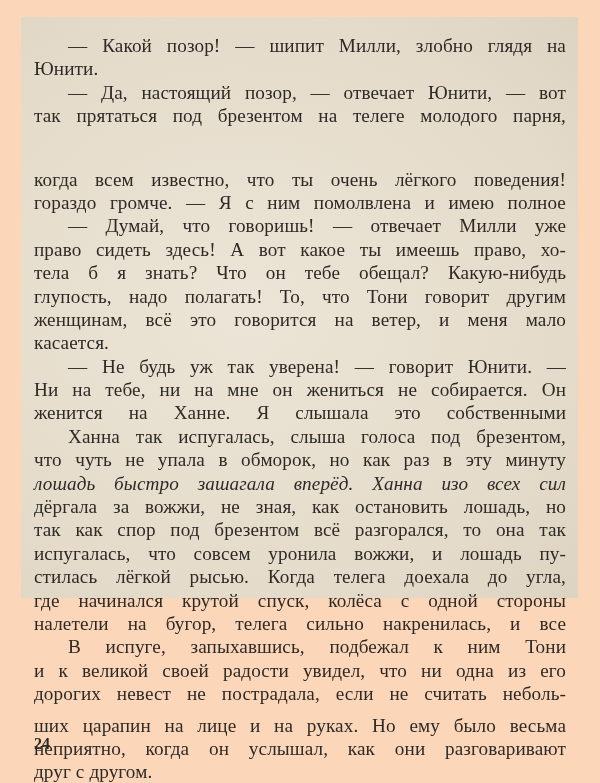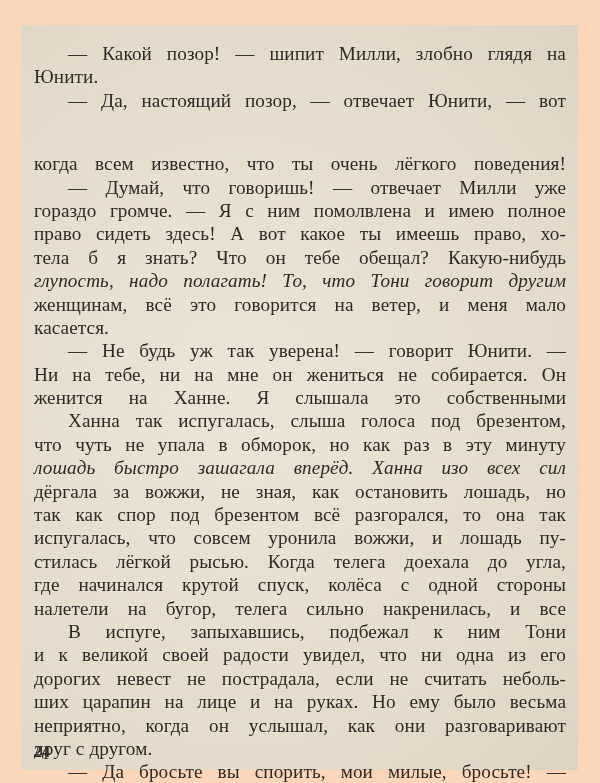--- a/index.html
+++ b/index.html
@@ -4,22 +4,22 @@
   <style>
     html, body { margin: 0; padding: 0; }
     body {
       width: 600px; height: 783px;
       background: #fcd6b9;
       position: relative;
       overflow: hidden;
     }
     .page {
       position: absolute;
-      left: 21px; top: 25px;
-      width: 557px; height: 745px;
+      left: 21px; top: 17px;
+      width: 557px; height: 581px;
       background: #e6ddcd;
       background-image: radial-gradient(ellipse at 40% 50%, #ece4d6 0%, #e4dbca 70%, #ddd3c1 100%);
     }
     .text {
       position: absolute;
       left: 13px; top: 17px;
       width: 532px;
       font-family: "Liberation Serif", serif;
       font-size: 19.2px;
       line-height: 23.4px;
@@ -45,42 +45,43 @@
     }
   </style>
 </head>
 <body>
 
 <div class="page">
   <div class="text" id="text">
       <span class="line indent" style="white-space: normal; text-align: justify; text-align-last: justify;">— Какой позор! — шипит Милли, злобно глядя на</span>
       <span class="line last">Юнити.</span>
       <span class="line indent" style="white-space: normal; text-align: justify; text-align-last: justify;">— Да, настоящий позор, — отвечает Юнити, — вот</span>
+      <span class="line" style="white-space: normal; text-align: justify; text-align-last: justify;">так прятаться под брезентом на телеге молодого парня,</span>
       <span class="line" style="white-space: normal; text-align: justify; text-align-last: justify; margin-top: 40px;">когда всем известно, что ты очень лёгкого поведения!</span>
+      <span class="line" style="white-space: normal; text-align: justify; text-align-last: justify;">гораздо громче. — Я с ним помолвлена и имею полное</span>
       <span class="line indent" style="white-space: normal; text-align: justify; text-align-last: justify;">— Думай, что говоришь! — отвечает Милли уже</span>
-      <span class="line" style="white-space: normal; text-align: justify; text-align-last: justify;">гораздо громче. — Я с ним помолвлена и имею полное</span>
       <span class="line" style="white-space: normal; text-align: justify; text-align-last: justify;">право сидеть здесь! А вот какое ты имеешь право, хо-</span>
       <span class="line" style="white-space: normal; text-align: justify; text-align-last: justify;">тела б я знать? Что он тебе обещал? Какую-нибудь</span>
-      <span class="line" style="white-space: normal; text-align: justify; text-align-last: justify; font-style: italic;">глупость, надо полагать! То, что Тони говорит другим</span>
+      <span class="line" style="white-space: normal; text-align: justify; text-align-last: justify;">глупость, надо полагать! То, что Тони говорит другим</span>
       <span class="line" style="white-space: normal; text-align: justify; text-align-last: justify;">женщинам, всё это говорится на ветер, и меня мало</span>
       <span class="line last">касается.</span>
       <span class="line indent" style="white-space: normal; text-align: justify; text-align-last: justify;">— Не будь уж так уверена! — говорит Юнити. —</span>
       <span class="line" style="white-space: normal; text-align: justify; text-align-last: justify;">Ни на тебе, ни на мне он жениться не собирается. Он</span>
       <span class="line" style="white-space: normal; text-align: justify; text-align-last: justify;">женится на Ханне. Я слышала это собственными</span>
       <span class="line indent" style="white-space: normal; text-align: justify; text-align-last: justify;">Ханна так испугалась, слыша голоса под брезентом,</span>
       <span class="line" style="white-space: normal; text-align: justify; text-align-last: justify;">что чуть не упала в обморок, но как раз в эту минуту</span>
       <span class="line" style="white-space: normal; text-align: justify; text-align-last: justify; font-style: italic;">лошадь быстро зашагала вперёд. Ханна изо всех сил</span>
       <span class="line" style="white-space: normal; text-align: justify; text-align-last: justify;">дёргала за вожжи, не зная, как остановить лошадь, но</span>
       <span class="line" style="white-space: normal; text-align: justify; text-align-last: justify;">так как спор под брезентом всё разгорался, то она так</span>
       <span class="line" style="white-space: normal; text-align: justify; text-align-last: justify;">испугалась, что совсем уронила вожжи, и лошадь пу-</span>
       <span class="line" style="white-space: normal; text-align: justify; text-align-last: justify;">стилась лёгкой рысью. Когда телега доехала до угла,</span>
       <span class="line" style="white-space: normal; text-align: justify; text-align-last: justify;">где начинался крутой спуск, колёса с одной стороны</span>
       <span class="line" style="white-space: normal; text-align: justify; text-align-last: justify;">налетели на бугор, телега сильно накренилась, и все</span>
       <span class="line indent" style="white-space: normal; text-align: justify; text-align-last: justify;">В испуге, запыхавшись, подбежал к ним Тони</span>
       <span class="line" style="white-space: normal; text-align: justify; text-align-last: justify;">и к великой своей радости увидел, что ни одна из его</span>
       <span class="line" style="white-space: normal; text-align: justify; text-align-last: justify;">дорогих невест не пострадала, если не считать неболь-</span>
-      <span class="line" style="white-space: normal; text-align: justify; text-align-last: justify;">ших царапин на лице и на руках. Но ему было весьма</span>
+      <span class="line" style="white-space: normal; text-align: justify; text-align-last: justify; margin-top: 8px;">ших царапин на лице и на руках. Но ему было весьма</span>
       <span class="line" style="white-space: normal; text-align: justify; text-align-last: justify;">неприятно, когда он услышал, как они разговаривают</span>
       <span class="line last">друг с другом.</span>
       <span class="line indent" style="white-space: normal; text-align: justify; text-align-last: justify;">— Да бросьте вы спорить, мои милые, бросьте! —</span>
     </div>
   <div class="pagenum">24</div>
 </div>
 
 </body></html>

